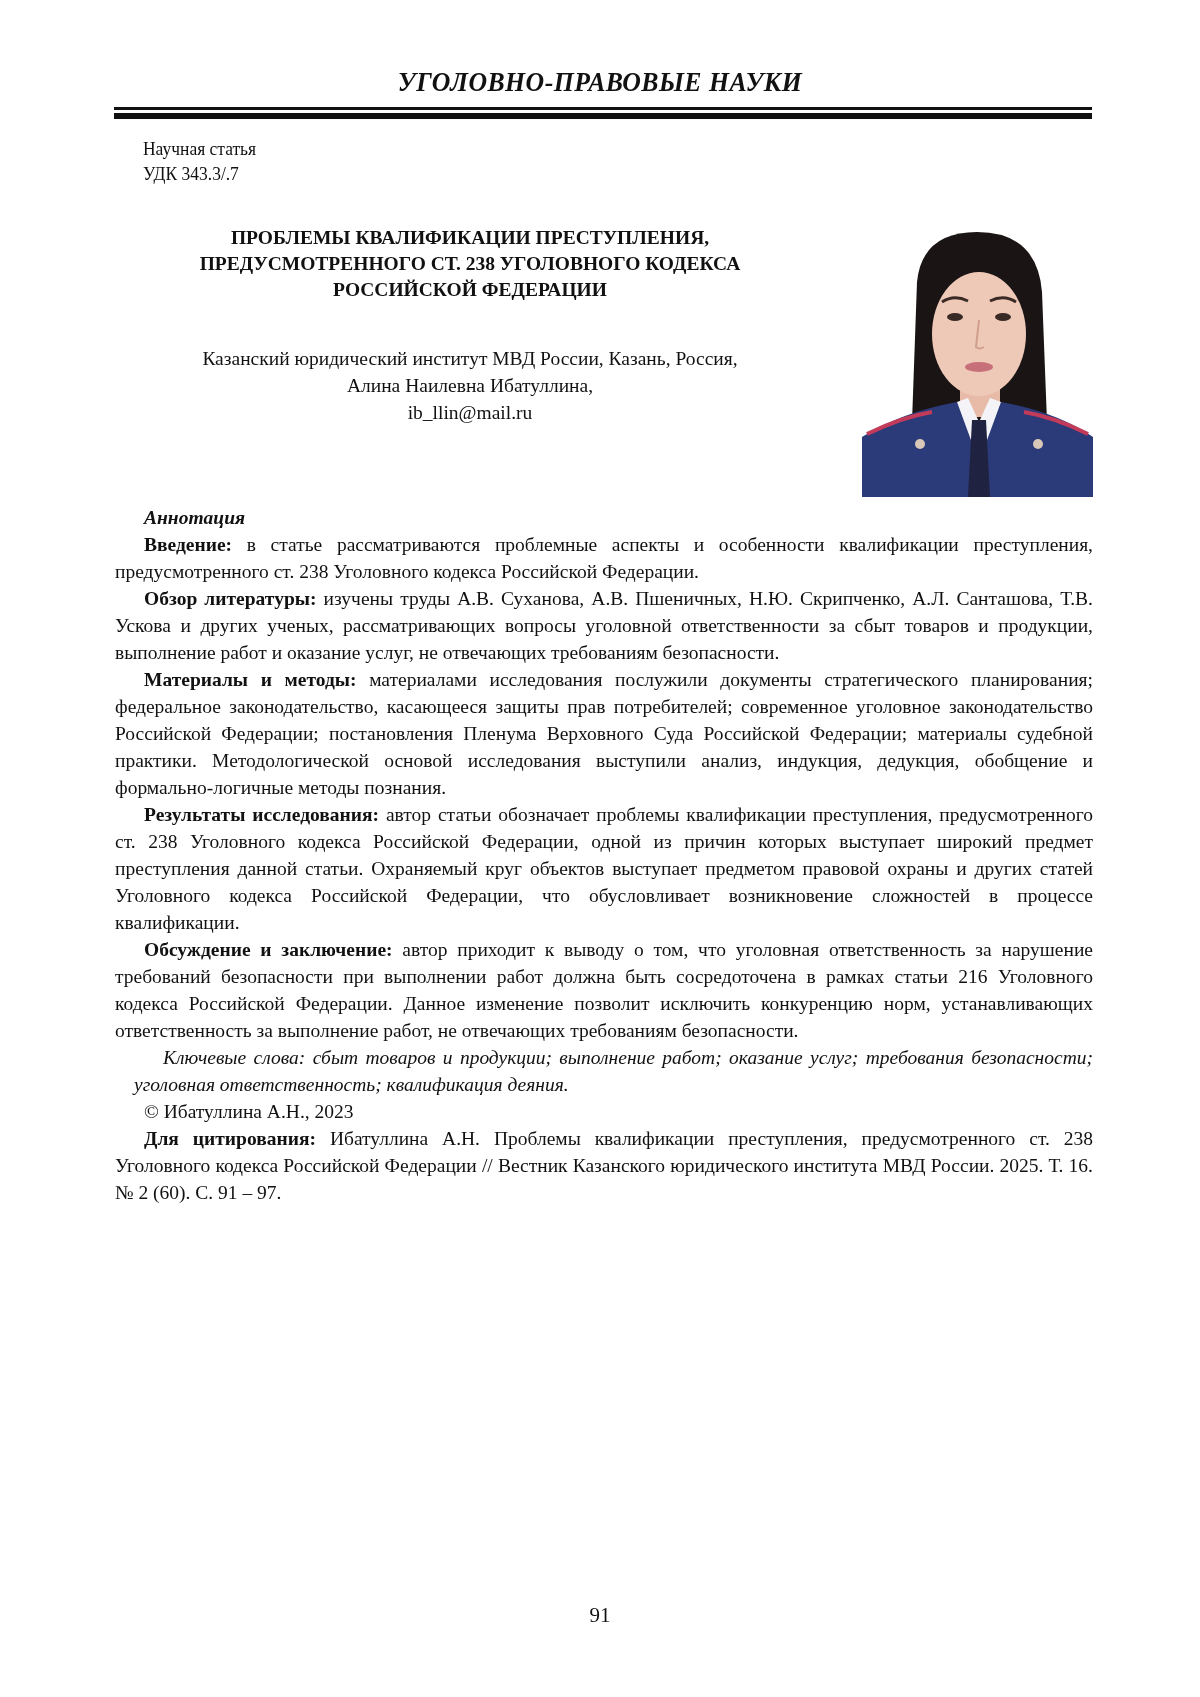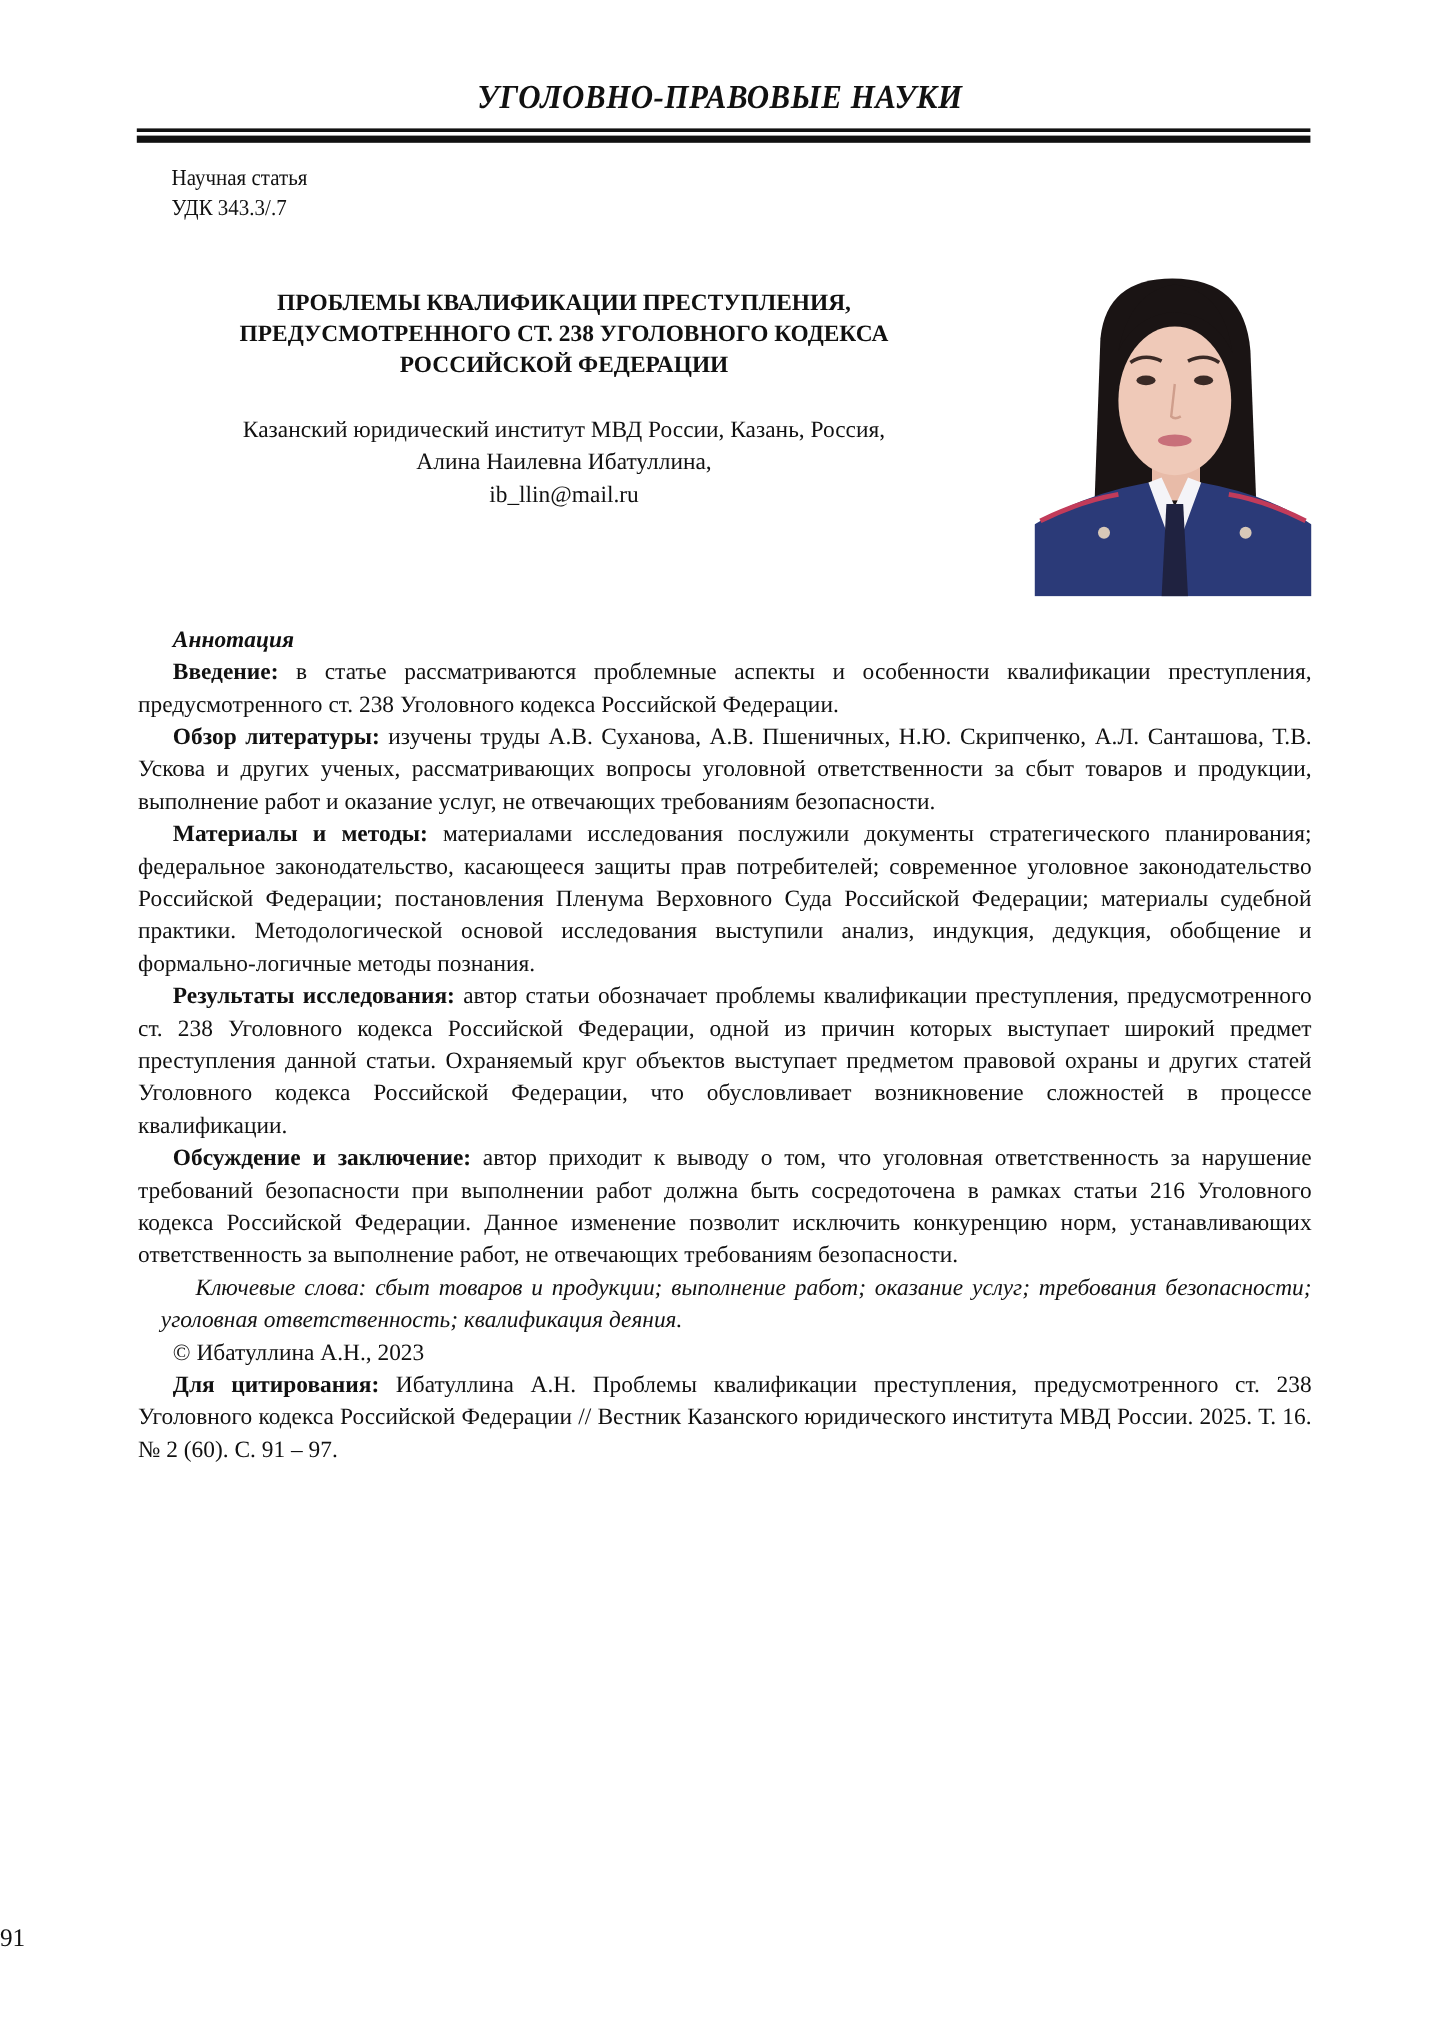--- a/index.html
+++ b/index.html
@@ -1,29 +1,29 @@
 <!DOCTYPE html>
 <html><head>
   <meta charset="utf-8">
   <style>
     html, body { margin: 0; padding: 0; background: #ffffff; }
     body { width: 1200px; height: 1697px; position: relative; overflow: hidden; color: #111; font-family: "Liberation Serif", serif; }
     .header-title { position: absolute; top: 66px; left: 0; width: 1200px; text-align: center; font-size: 28px; font-weight: bold; font-style: italic; letter-spacing: 0.5px; transform: scaleX(0.92); }
     .rule-thin { position: absolute; top: 107px; left: 114px; width: 978px; height: 3px; background: #111; }
     .rule-thick { position: absolute; top: 113px; left: 114px; width: 978px; height: 6px; background: #111; }
     .meta { position: absolute; top: 136px; left: 143px; font-size: 19px; line-height: 25px; transform-origin: left top; transform: scaleX(0.92); }
-    .article-title { position: absolute; top: 240px; left: 150px; width: 640px; text-align: center; font-weight: bold; font-size: 19.5px; line-height: 26px; }
+    .article-title { position: absolute; top: 225px; left: 150px; width: 640px; text-align: center; font-weight: bold; font-size: 19.5px; line-height: 26px; }
     .author-block { position: absolute; top: 345px; left: 150px; width: 640px; text-align: center; font-size: 19.5px; line-height: 27px; }
     .photo { position: absolute; top: 222px; left: 862px; width: 231px; height: 275px; overflow: hidden; background: #fff; }
-    .abstract { position: absolute; top: 520px; left: 115px; width: 978px; font-size: 19.5px; line-height: 27px; text-align: justify; }
+    .abstract { position: absolute; top: 504px; left: 115px; width: 978px; font-size: 19.5px; line-height: 27px; text-align: justify; }
     .abstract p { margin: 0; text-indent: 29px; }
     .abstract .heading { font-style: italic; font-weight: bold; }
     .abstract b { font-weight: bold; }
     .abstract .kw { font-style: italic; margin-left: 19px; }
-    .page-number { position: absolute; top: 1603px; left: 0; width: 1200px; text-align: left; font-size: 21px; }
+    .page-number { position: absolute; top: 1603px; left: 0; width: 1200px; text-align: center; font-size: 21px; }
   </style>
 </head>
 <body>
 
 <div class="header-title">УГОЛОВНО-ПРАВОВЫЕ НАУКИ</div>
 <div class="rule-thin"></div>
 <div class="rule-thick"></div>
 
 <div class="meta">
   <div>Научная статья</div>

